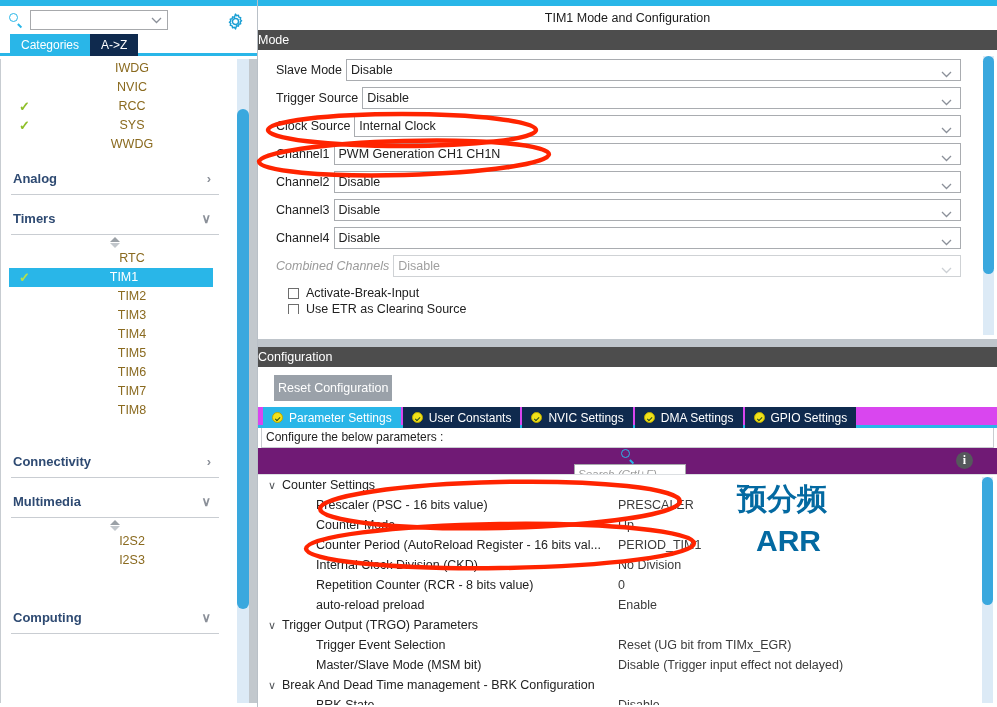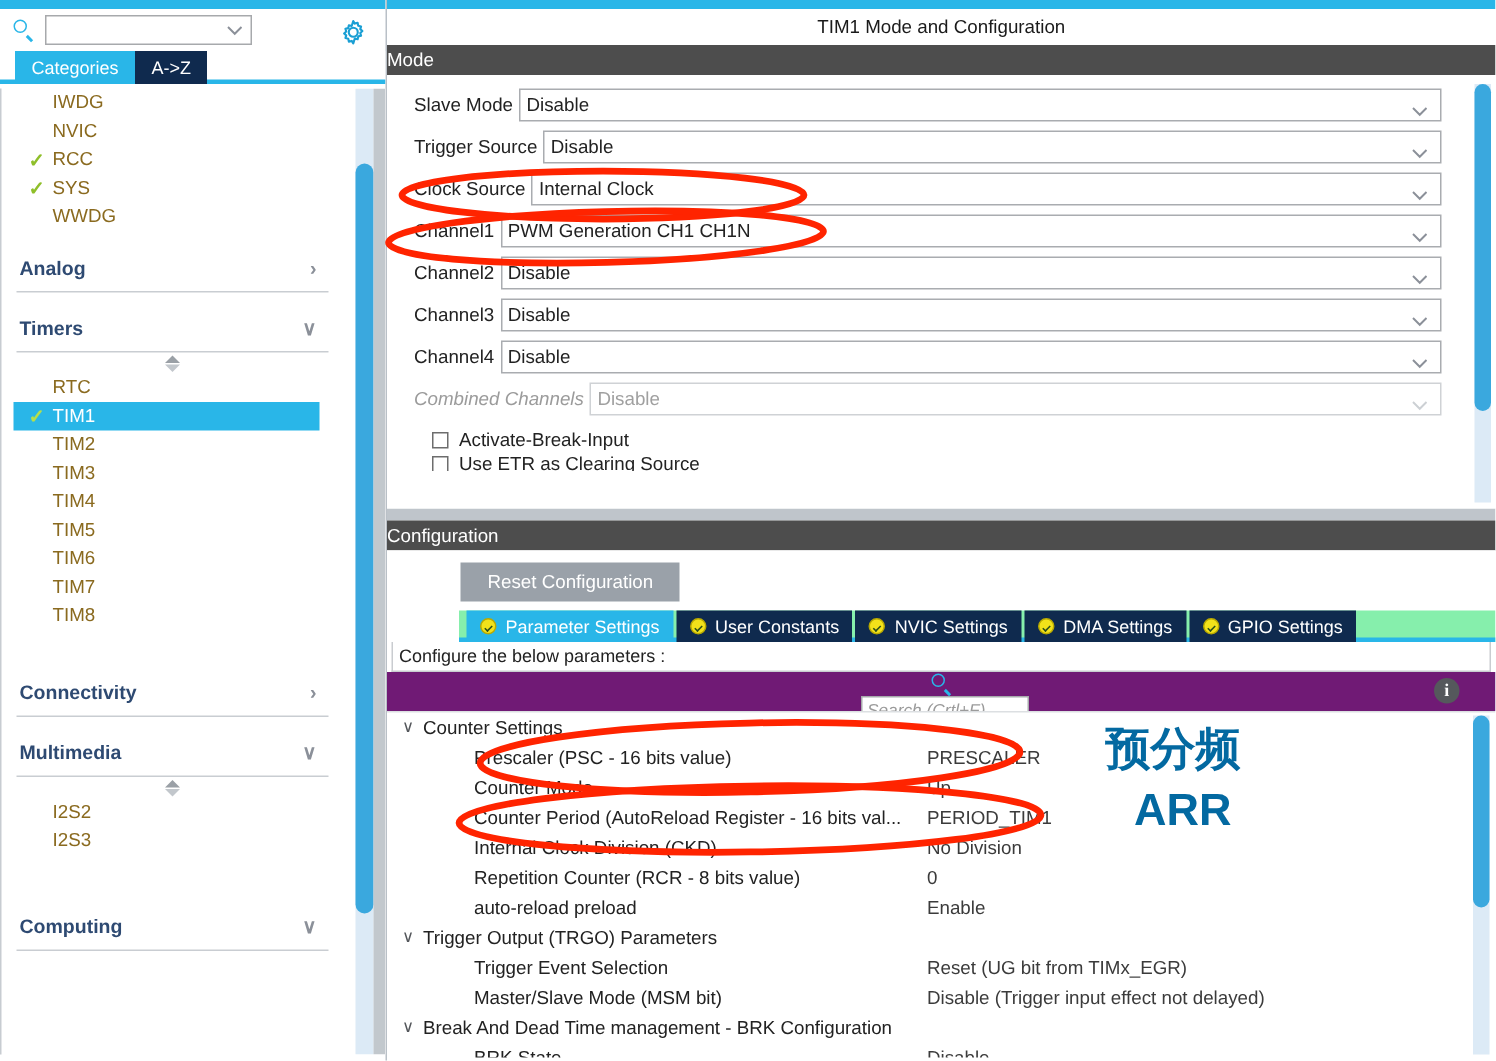--- a/index.html
+++ b/index.html
@@ -24,20 +24,21 @@
 
   
   .left-panel {
     width: 258px;
     height: 707px;
     position: relative;
     background: #ffffff;
     border-right: 1px solid #b9c0c7;
     box-sizing: border-box;
     overflow: hidden;
+    text-align: center;
   }
   .left-topbar {
     height: 6px;
     background: #29b6e8;
     width: 100%;
   }
   .search-row {
     height: 28px;
     display: flex;
     align-items: center;
@@ -354,30 +355,28 @@
   }
   .reset-wrap {
     padding: 8px 0 6px 16px;
     background: #ffffff;
   }
   .reset-btn {
     display: inline-block;
     background: #9aa1a9;
     color: #ffffff;
     font-size: 12.5px;
-    padding: 6px 18px;
+    padding: 6px 4px;
     border: none;
-    margin-left: 33px;
   }
   .tabs-row {
     display: flex;
     padding-left: 5px;
-    background: #86efac;
-    position: relative;
-    margin-left: 48px;
+    background: #d946ef;
+    position: relative;
   }
   .tabs-row::after {
     content: "";
     position: absolute;
     left: 0; right: 0; bottom: 0;
     height: 3px;
     background: #29b6e8;
   }
   .cfg-tab {
     height: 21px;

